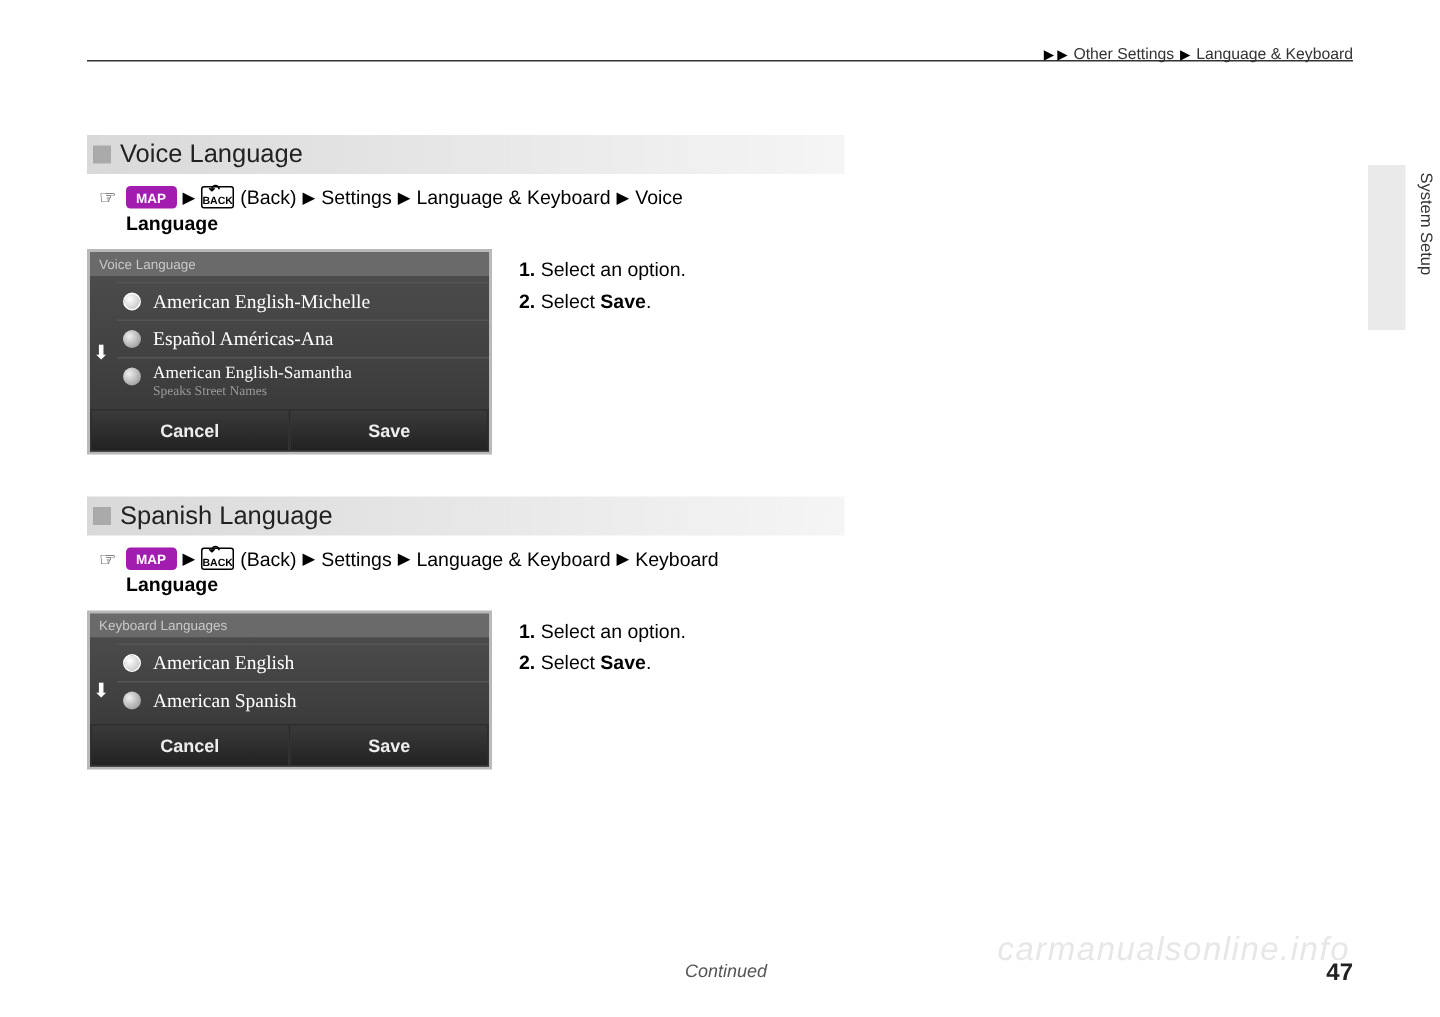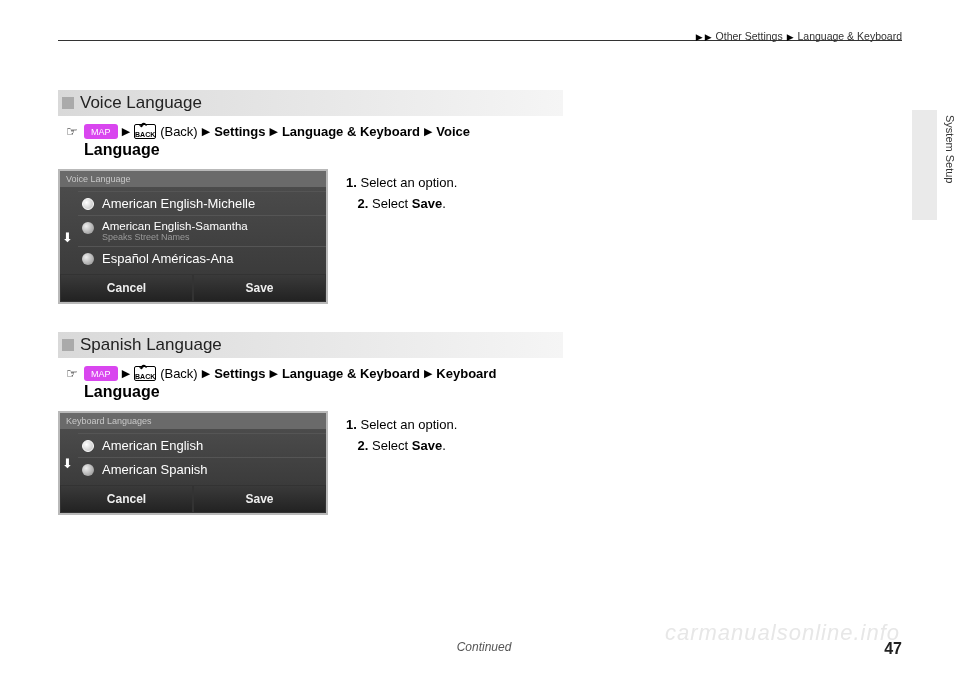--- a/index.html
+++ b/index.html
@@ -73,24 +73,24 @@
     display: flex;
     align-items: center;
     flex-wrap: wrap;
     gap: 4px;
   }
   .path-line .hand { font-size: 13px; margin-right: 2px; }
   .map-badge {
     display: inline-flex;
     align-items: center;
     justify-content: center;
-    background: #d946ef;
+    background: #a21caf;
     color: #fff;
     font-size: 9px;
-    font-weight: normal;
+    font-weight: bold;
     padding: 2px 6px;
     border-radius: 3px;
     width: 34px;
     height: 15px;
   }
   .back-badge {
     display: inline-flex;
     align-items: center;
     justify-content: center;
     border: 1px solid #000;
@@ -104,23 +104,23 @@
     padding-top: 6px;
   }
   .back-badge::before {
     content: "↶";
     position: absolute;
     top: -2px;
     left: 4px;
     font-size: 9px;
   }
   .tri { font-size: 11px; }
-  .path-bold { font-weight: bold; }
+  .path-bold { font-weight: normal; }
   .path-cont {
-    font-size: 16px;
+    font-size: 13px;
     font-weight: bold;
     margin-left: 26px;
     margin-bottom: 10px;
   }
   .row {
     display: flex;
     align-items: flex-start;
     gap: 18px;
     margin-left: 0;
   }
@@ -148,20 +148,21 @@
     top: 50%;
     transform: translateY(-50%);
     color: #fff;
     font-size: 13px;
   }
   .opt {
     display: flex;
     align-items: flex-start;
     padding: 4px 8px 4px 4px;
     border-top: 1px solid #555;
+    font-family: Liberation Serif, serif;
   }
   .opt:first-child { border-top: none; }
   .radio {
     width: 12px; height: 12px;
     border-radius: 50%;
     background: radial-gradient(circle at 35% 35%, #eee, #888);
     margin-right: 8px;
     margin-top: 2px;
     flex-shrink: 0;
   }
@@ -179,21 +180,20 @@
     padding: 6px 0;
     color: #eee;
     font-size: 12px;
     border: 1px solid #333;
     background: linear-gradient(#3a3a3a, #222);
   }
   .steps {
     font-size: 13px;
     line-height: 1.6;
     padding-top: 4px;
-    text-align: center;
   }
   .steps .n { font-weight: bold; }
   .gap { height: 28px; }
   .continued {
     position: absolute;
     bottom: 24px;
     left: 4px;
     width: 100%;
     text-align: center;
     font-size: 12px;
@@ -263,28 +263,28 @@
         <span class="scr-arrow">⬇</span>
         <div class="opt">
           <span class="radio sel"></span>
           <div>
             <div class="opt-main">American English-Michelle</div>
           </div>
         </div>
         <div class="opt">
           <span class="radio"></span>
           <div>
+            <div class="opt-main">Español Américas-Ana</div>
+          </div>
+        </div>
+        <div class="opt">
+          <span class="radio"></span>
+          <div>
             <div class="opt-main" style="font-size:11.5px">American English-Samantha</div>
             <div class="opt-sub">Speaks Street Names</div>
-          </div>
-        </div>
-        <div class="opt">
-          <span class="radio"></span>
-          <div>
-            <div class="opt-main">Español Américas-Ana</div>
           </div>
         </div>
       </div>
       <div class="scr-foot">
         <div class="scr-btn">Cancel</div>
         <div class="scr-btn">Save</div>
       </div>
     </div>
     <div class="steps">
       <div><span class="n">1. </span><span>Select an option.</span></div>

